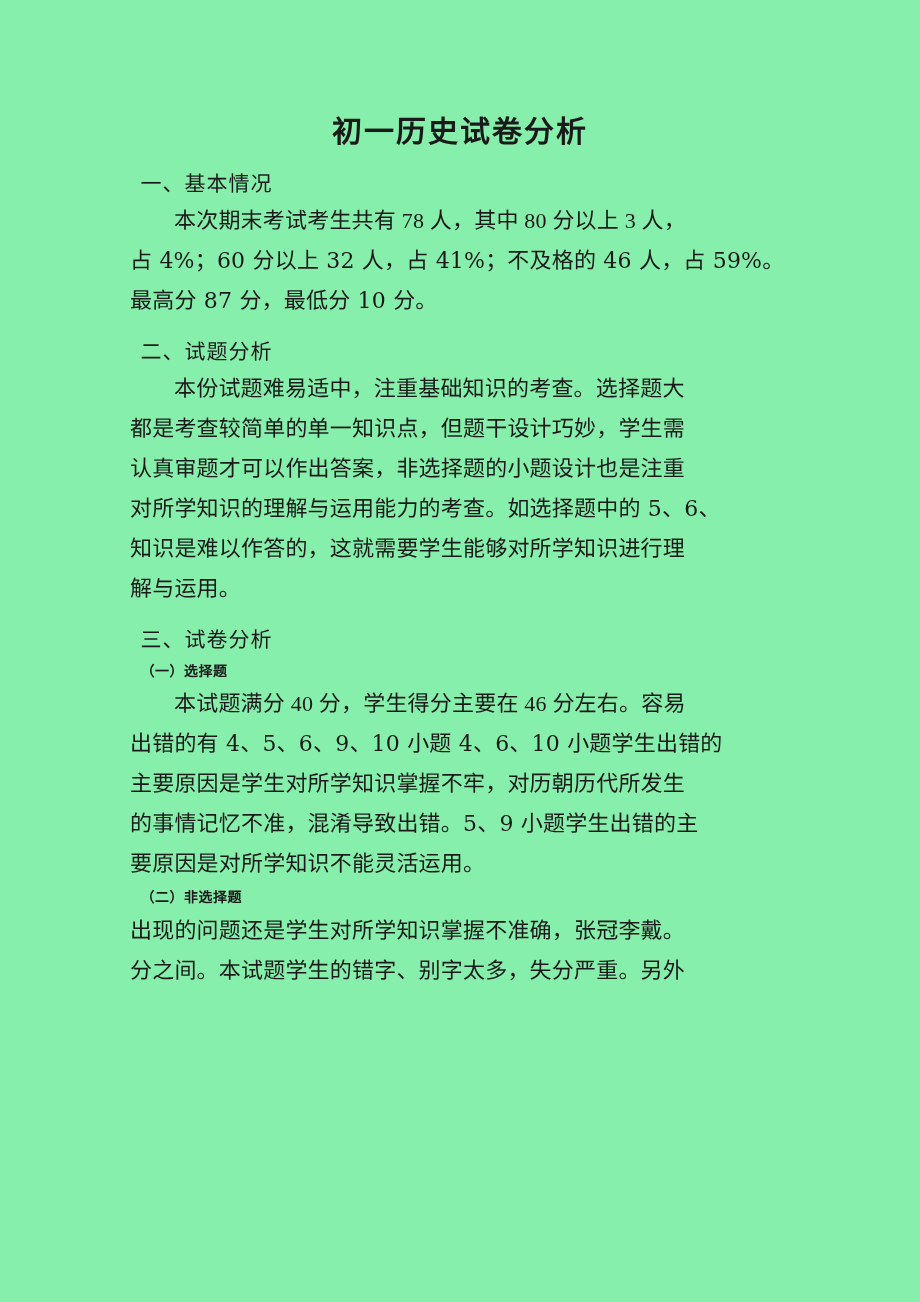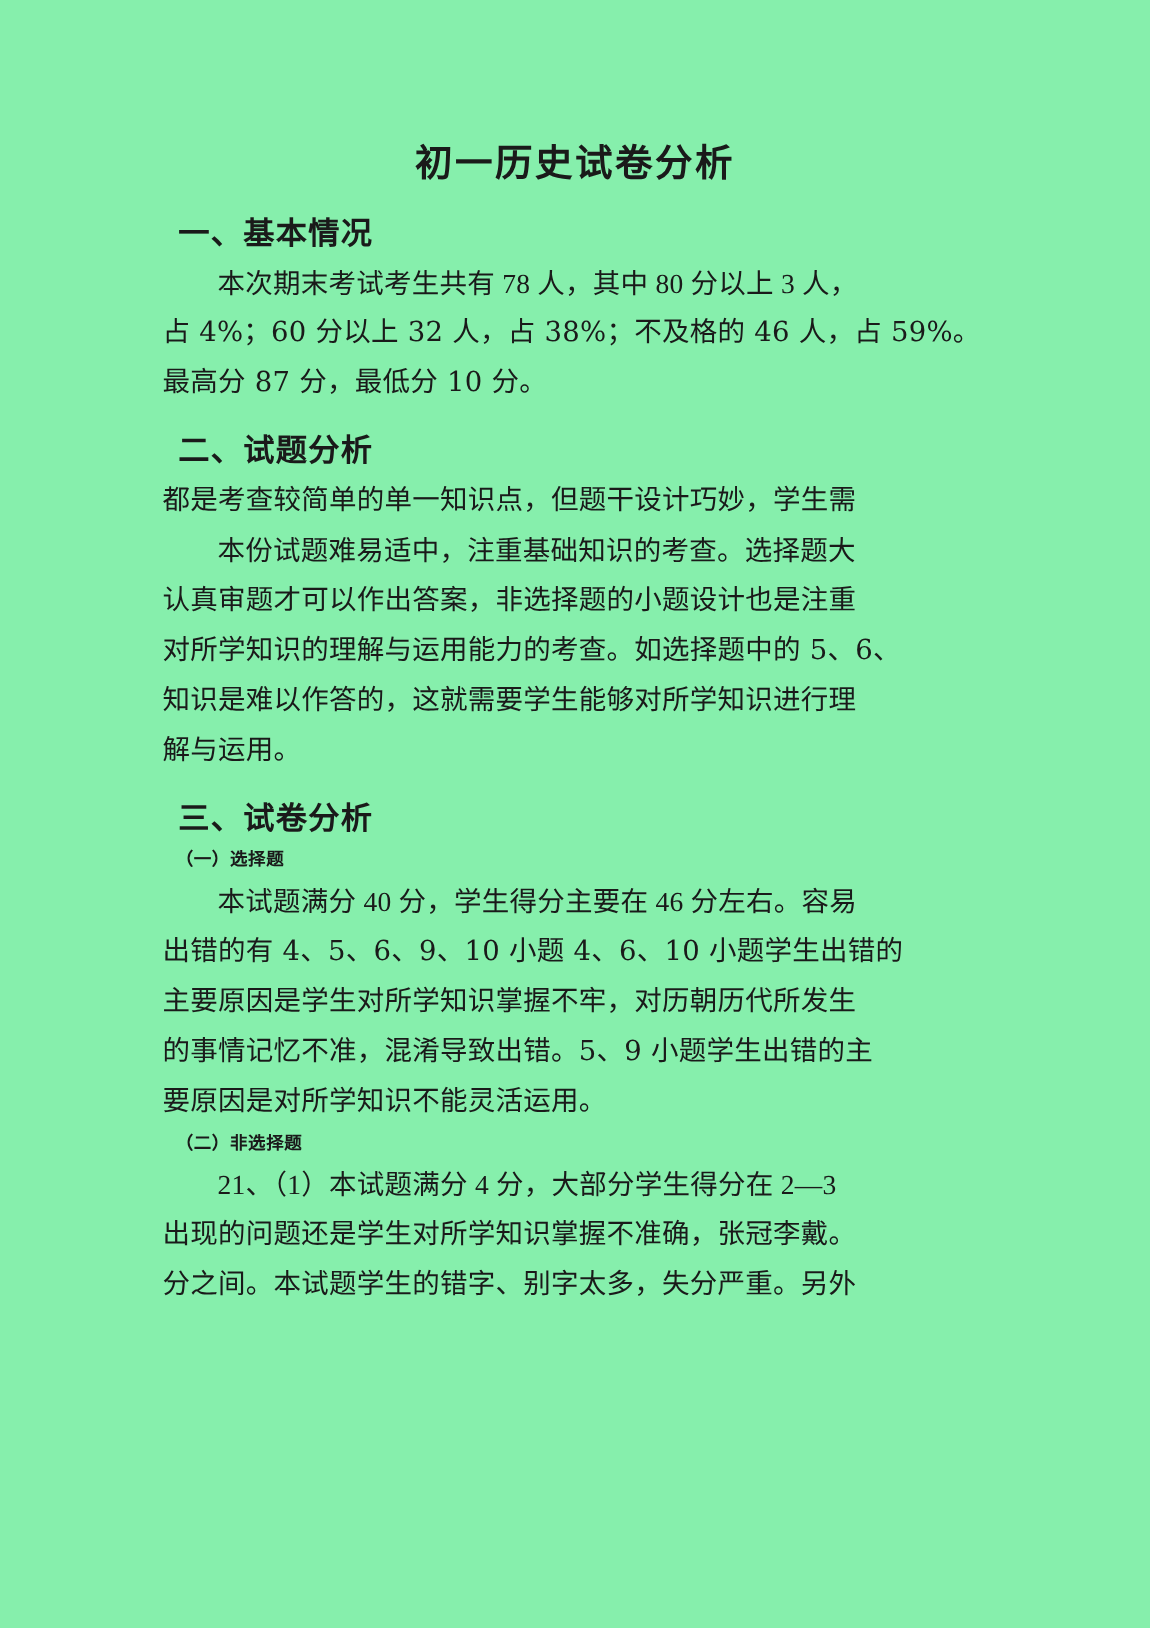--- a/index.html
+++ b/index.html
@@ -32,22 +32,22 @@
     font-size: 30px;
     font-weight: bold;
     letter-spacing: 2px;
     margin: 0;
     padding-top: 112px;
     padding-bottom: 0;
     line-height: 1.35;
     font-family: "DejaVu Serif", "Liberation Serif", serif;
   }
   .section-heading {
-    font-size: 25px;
-    font-weight: bold;
+    font-size: 21px;
+    font-weight: normal;
     letter-spacing: 1px;
     line-height: 1.45;
     margin: 0;
     padding-top: 16px;
     padding-bottom: 2px;
     text-indent: 0.5em;
     font-family: "DejaVu Serif", "Liberation Serif", serif;
   }
   .sub-heading {
     font-size: 14px;
@@ -79,46 +79,45 @@
 <body>
 
 <div class="page">
   <div class="content">
 
     <h1 class="doc-title">初一历史试卷分析</h1>
 
     <h2 class="section-heading">一、基本情况</h2>
     <p class="para">
       <span class="ln indent">本次期末考试考生共有 78 人，其中 80 分以上 3 人，</span>
-      <span class="ln">占 4%；60 分以上 32 人，占 38%；不及格的 46 人，占 59%。</span>
+      <span class="ln">占 4%；60 分以上 32 人，占 41%；不及格的 46 人，占 59%。</span>
       <span class="ln">最高分 87 分，最低分 10 分。</span>
     </p>
 
     <h2 class="section-heading">二、试题分析</h2>
     <p class="para">
+      <span class="ln indent">本份试题难易适中，注重基础知识的考查。选择题大</span>
       <span class="ln">都是考查较简单的单一知识点，但题干设计巧妙，学生需</span>
-      <span class="ln indent">本份试题难易适中，注重基础知识的考查。选择题大</span>
       <span class="ln">认真审题才可以作出答案，非选择题的小题设计也是注重</span>
       <span class="ln">对所学知识的理解与运用能力的考查。如选择题中的 5、6、</span>
       <span class="ln">知识是难以作答的，这就需要学生能够对所学知识进行理</span>
       <span class="ln">解与运用。</span>
     </p>
 
     <h2 class="section-heading">三、试卷分析</h2>
 
     <h3 class="sub-heading">（一）选择题</h3>
     <p class="para">
       <span class="ln indent">本试题满分 40 分，学生得分主要在 46 分左右。容易</span>
       <span class="ln">出错的有 4、5、6、9、10 小题 4、6、10 小题学生出错的</span>
       <span class="ln">主要原因是学生对所学知识掌握不牢，对历朝历代所发生</span>
       <span class="ln">的事情记忆不准，混淆导致出错。5、9 小题学生出错的主</span>
       <span class="ln">要原因是对所学知识不能灵活运用。</span>
     </p>
 
     <h3 class="sub-heading">（二）非选择题</h3>
     <p class="para">
-      <span class="ln indent">21、（1）本试题满分 4 分，大部分学生得分在 2—3</span>
       <span class="ln">出现的问题还是学生对所学知识掌握不准确，张冠李戴。</span>
       <span class="ln">分之间。本试题学生的错字、别字太多，失分严重。另外</span>
     </p>
 
   </div>
 </div>
 
 </body></html>

